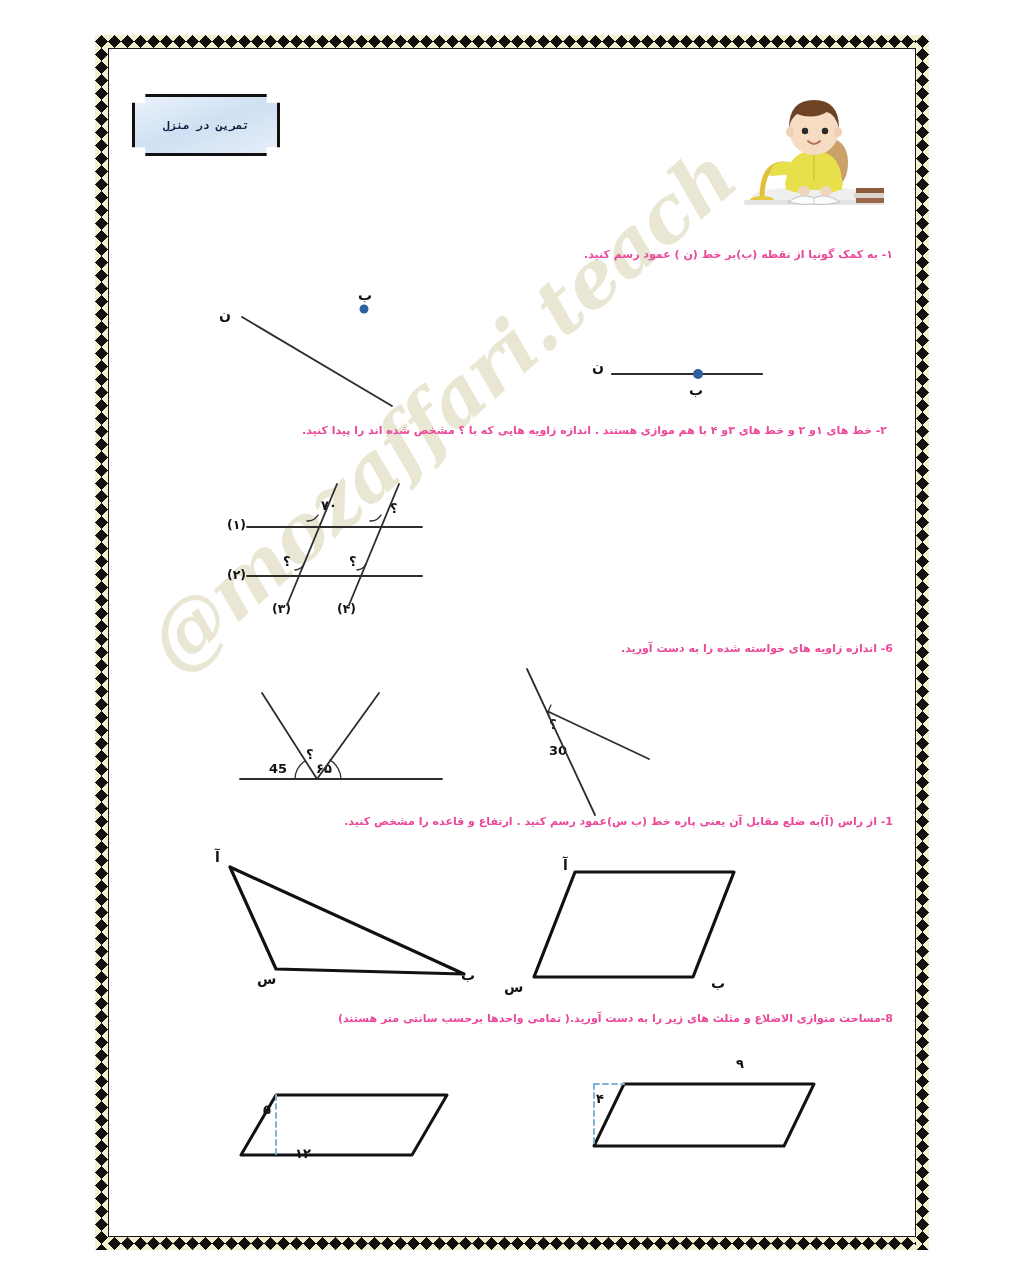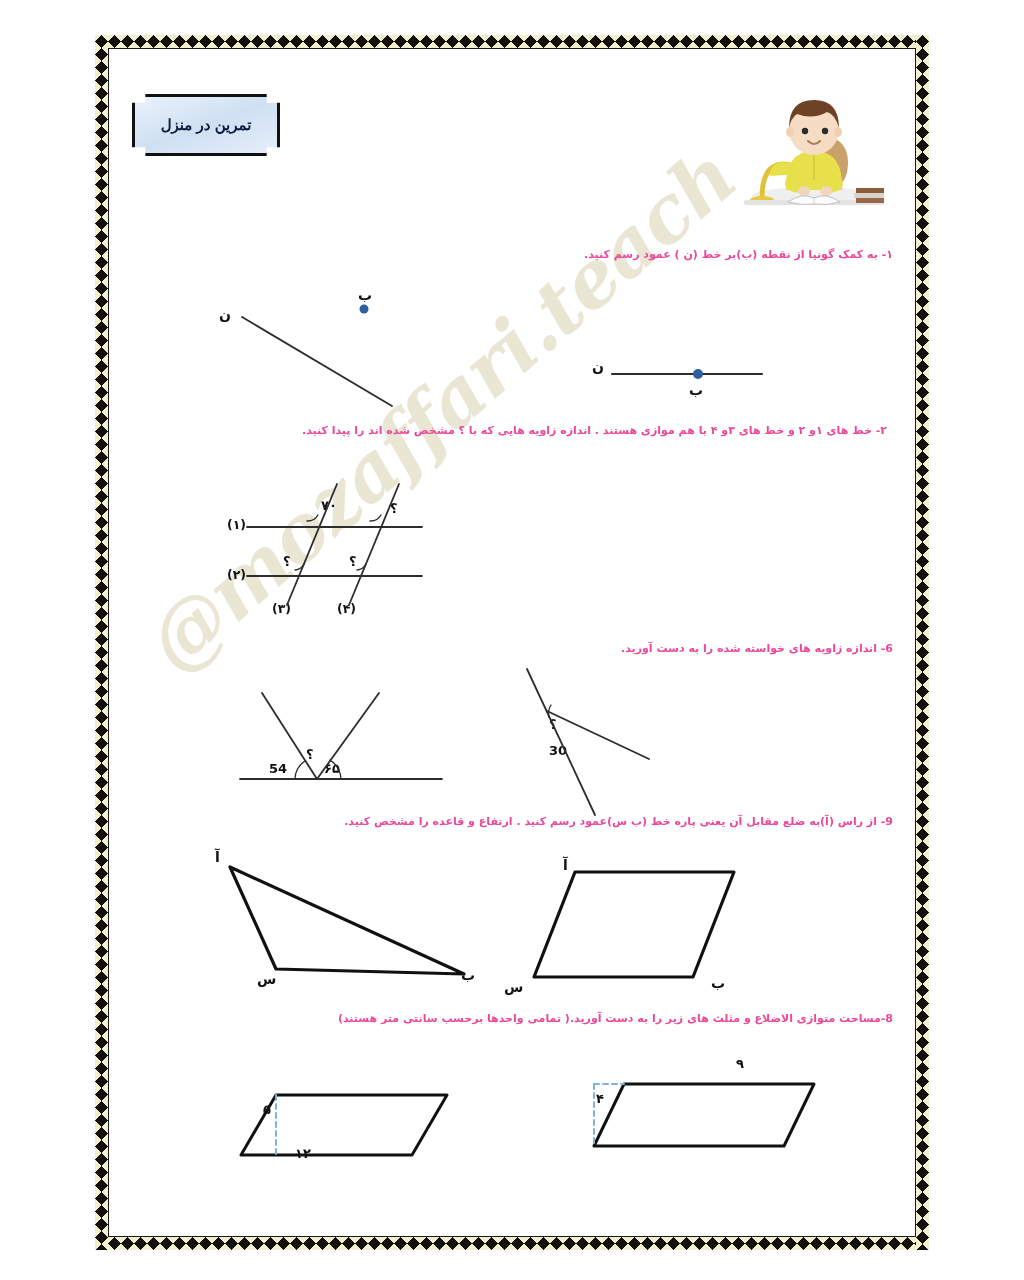--- a/index.html
+++ b/index.html
@@ -93,22 +93,22 @@
       linear-gradient(160deg, #eaf2fb 0%, #cfe0f2 50%, #e6eefa 100%);
     border: 3px solid #111111;
     display: flex;
     align-items: center;
     justify-content: center;
     clip-path: polygon(
       0% 14%, 9% 14%, 9% 0%, 91% 0%, 91% 14%, 100% 14%,
       100% 86%, 91% 86%, 91% 100%, 9% 100%, 9% 86%, 0% 86%);
   }
   .badge-text {
-    font-family: Liberation Sans, sans-serif;
-    font-size: 15px;
+    font-family: Liberation Mono, monospace;
+    font-size: 11px;
     font-weight: 700;
     color: #0d1b3e;
     direction: rtl;
   }
 
   
   .student-illus {
     position: absolute;
     right: 17px;
     top: 35px;
@@ -225,28 +225,28 @@
       <div class="fig-label small" style="left:163px; top:552px;">(۳)</div>
       <div class="fig-label small" style="left:228px; top:552px;">(۴)</div>
 
       <div class="fig-label num" style="left:212px; top:449px;">۷۰</div>
       <div class="fig-label num" style="left:281px; top:452px;">؟</div>
       <div class="fig-label num" style="left:174px; top:505px;">؟</div>
       <div class="fig-label num" style="left:240px; top:505px;">؟</div>
 
       <div class="q-text" style="top:590px; left:22px;">6- اندازه زاویه های خواسته شده را به دست آورید.</div>
 
-      <div class="fig-label num" style="left:160px; top:712px;">54</div>
+      <div class="fig-label num" style="left:160px; top:712px;">45</div>
       <div class="fig-label num" style="left:197px; top:698px;">؟</div>
-      <div class="fig-label num" style="left:215px; top:712px;">۶۵</div>
+      <div class="fig-label num" style="left:207px; top:712px;">۶۵</div>
 
       <div class="fig-label num" style="left:440px; top:668px;">؟</div>
       <div class="fig-label num" style="left:440px; top:694px;">30</div>
 
-      <div class="q-text" style="top:763px; left:22px;">9- از راس (آ)به ضلع مقابل آن یعنی پاره خط (ب س)عمود  رسم کنید . ارتفاع و قاعده را مشخص کنید.</div>
+      <div class="q-text" style="top:763px; left:22px;">1- از راس (آ)به ضلع مقابل آن یعنی پاره خط (ب س)عمود  رسم کنید . ارتفاع و قاعده را مشخص کنید.</div>
 
       <div class="fig-label" style="left:106px; top:800px;">آ</div>
       <div class="fig-label" style="left:148px; top:922px;">س</div>
       <div class="fig-label" style="left:352px; top:918px;">ب</div>
 
       <div class="fig-label" style="left:454px; top:808px;">آ</div>
       <div class="fig-label" style="left:395px; top:930px;">س</div>
       <div class="fig-label" style="left:602px; top:926px;">ب</div>
 
       <div class="q-text" style="top:960px; left:22px;">8-مساحت متوازی الاضلاع و مثلث های زیر را به دست آورید.( تمامی واحدها برحسب سانتی متر هستند)</div>

